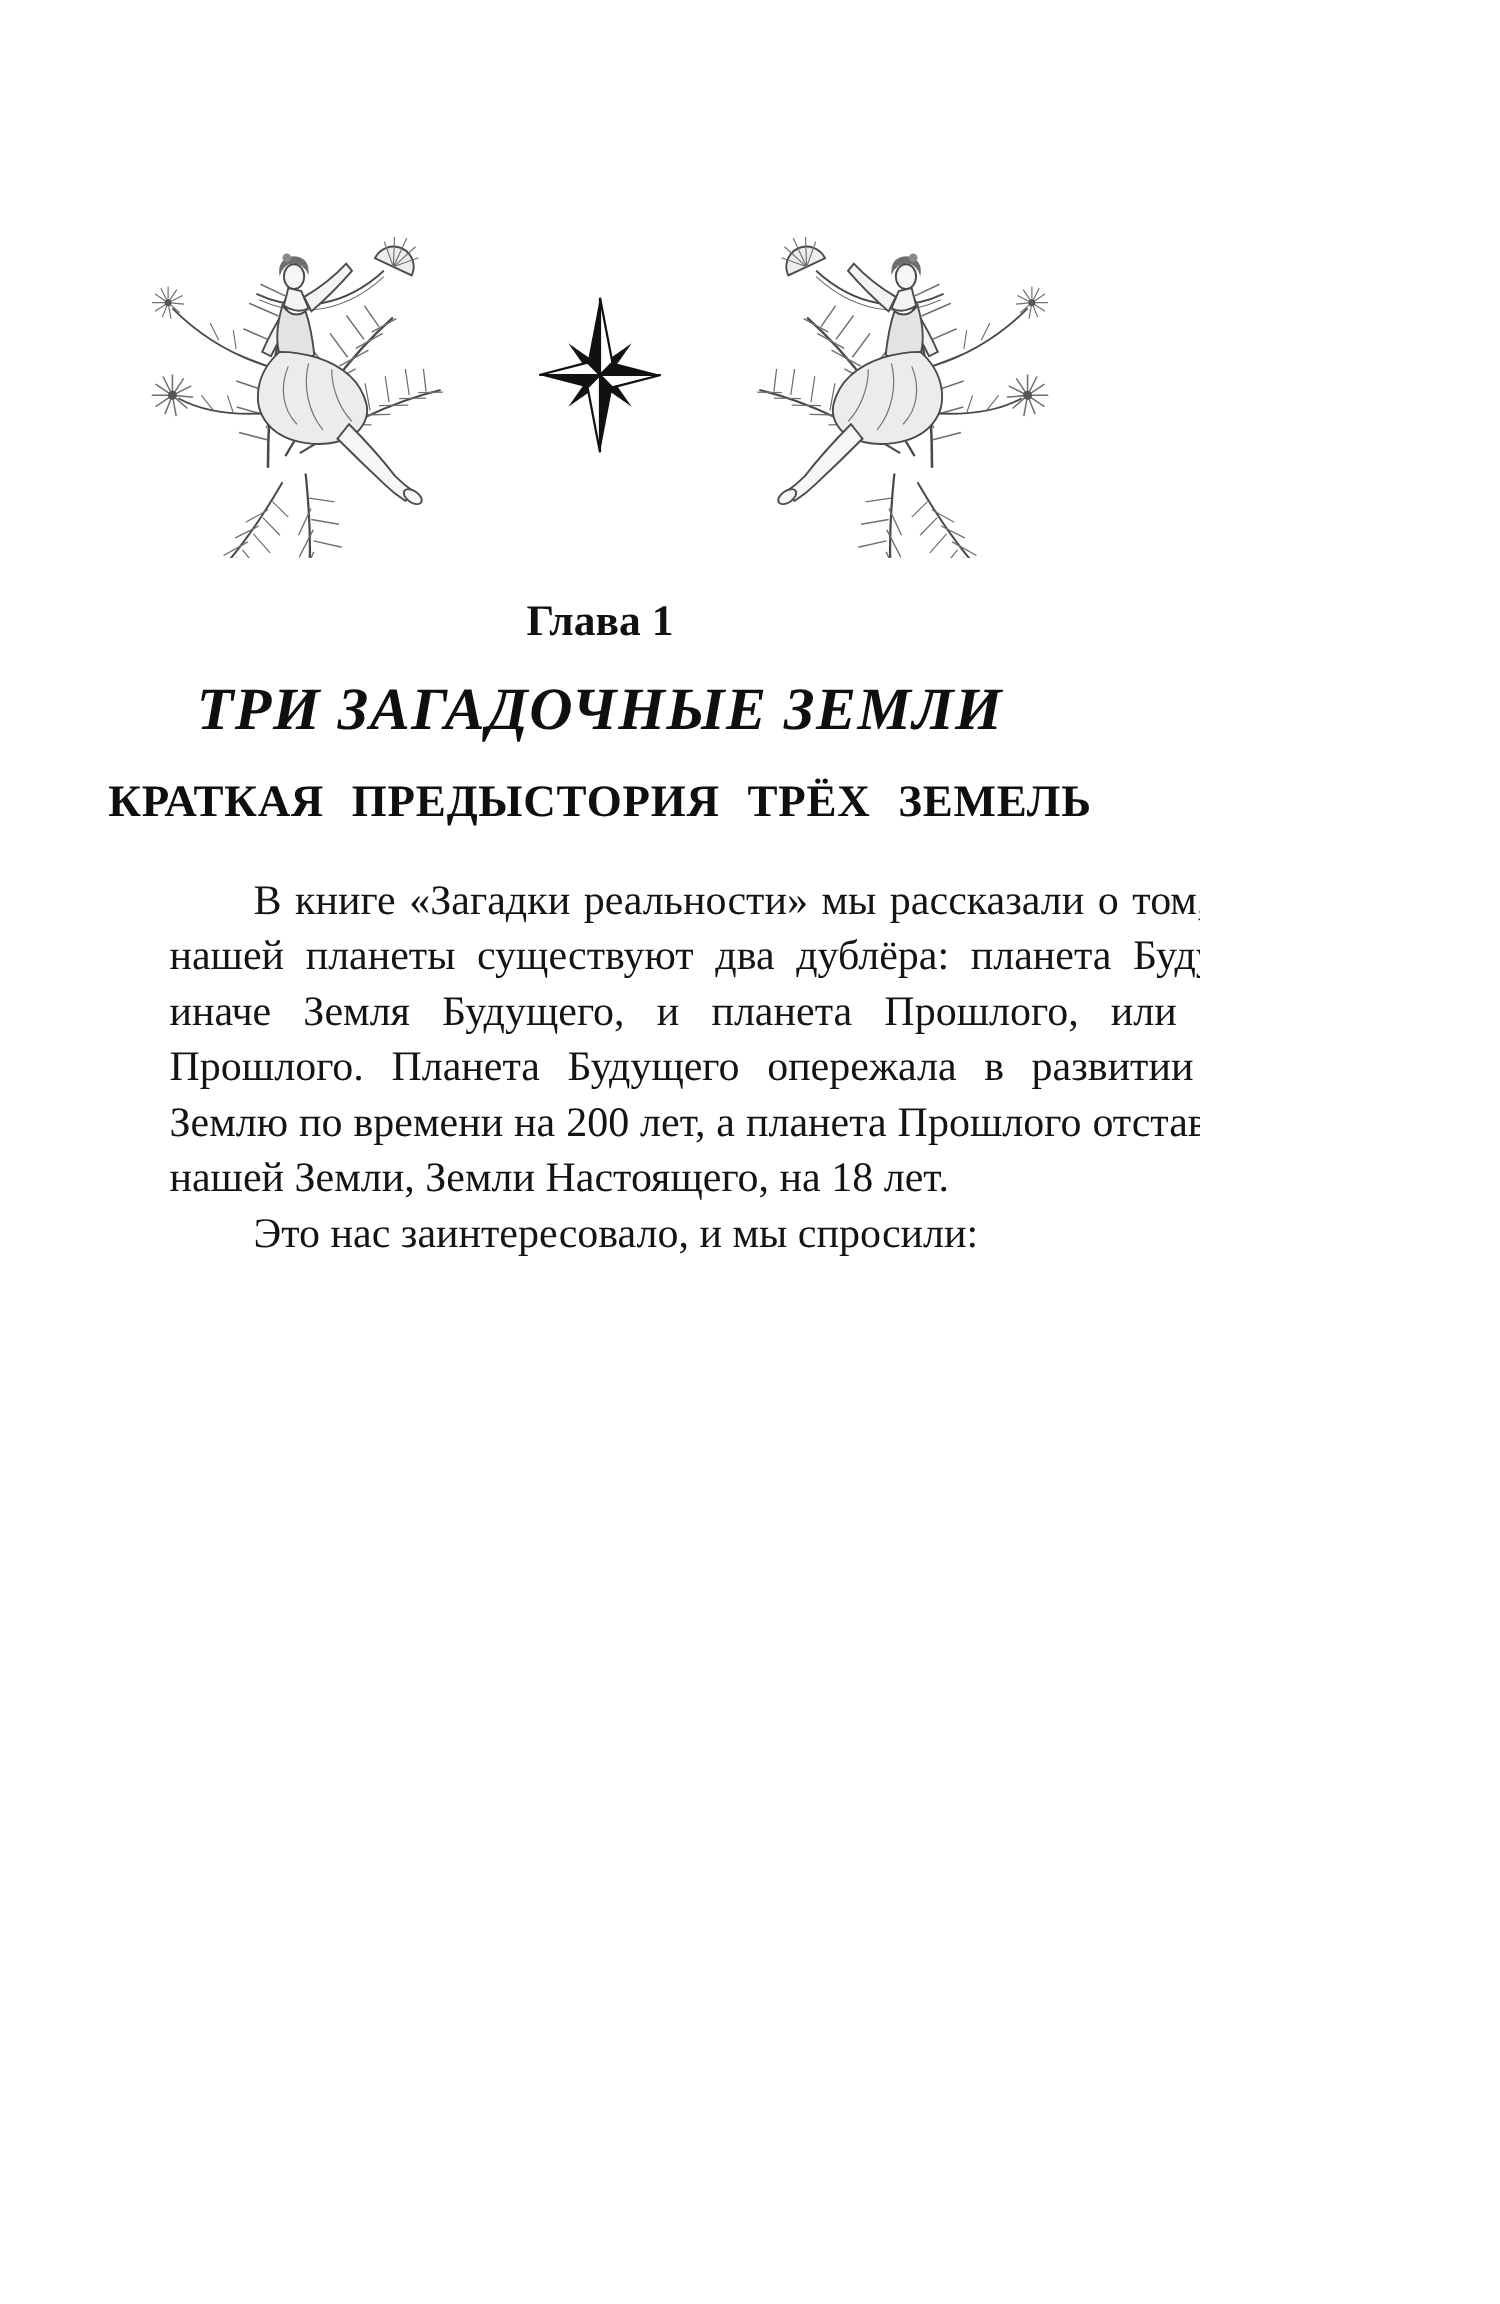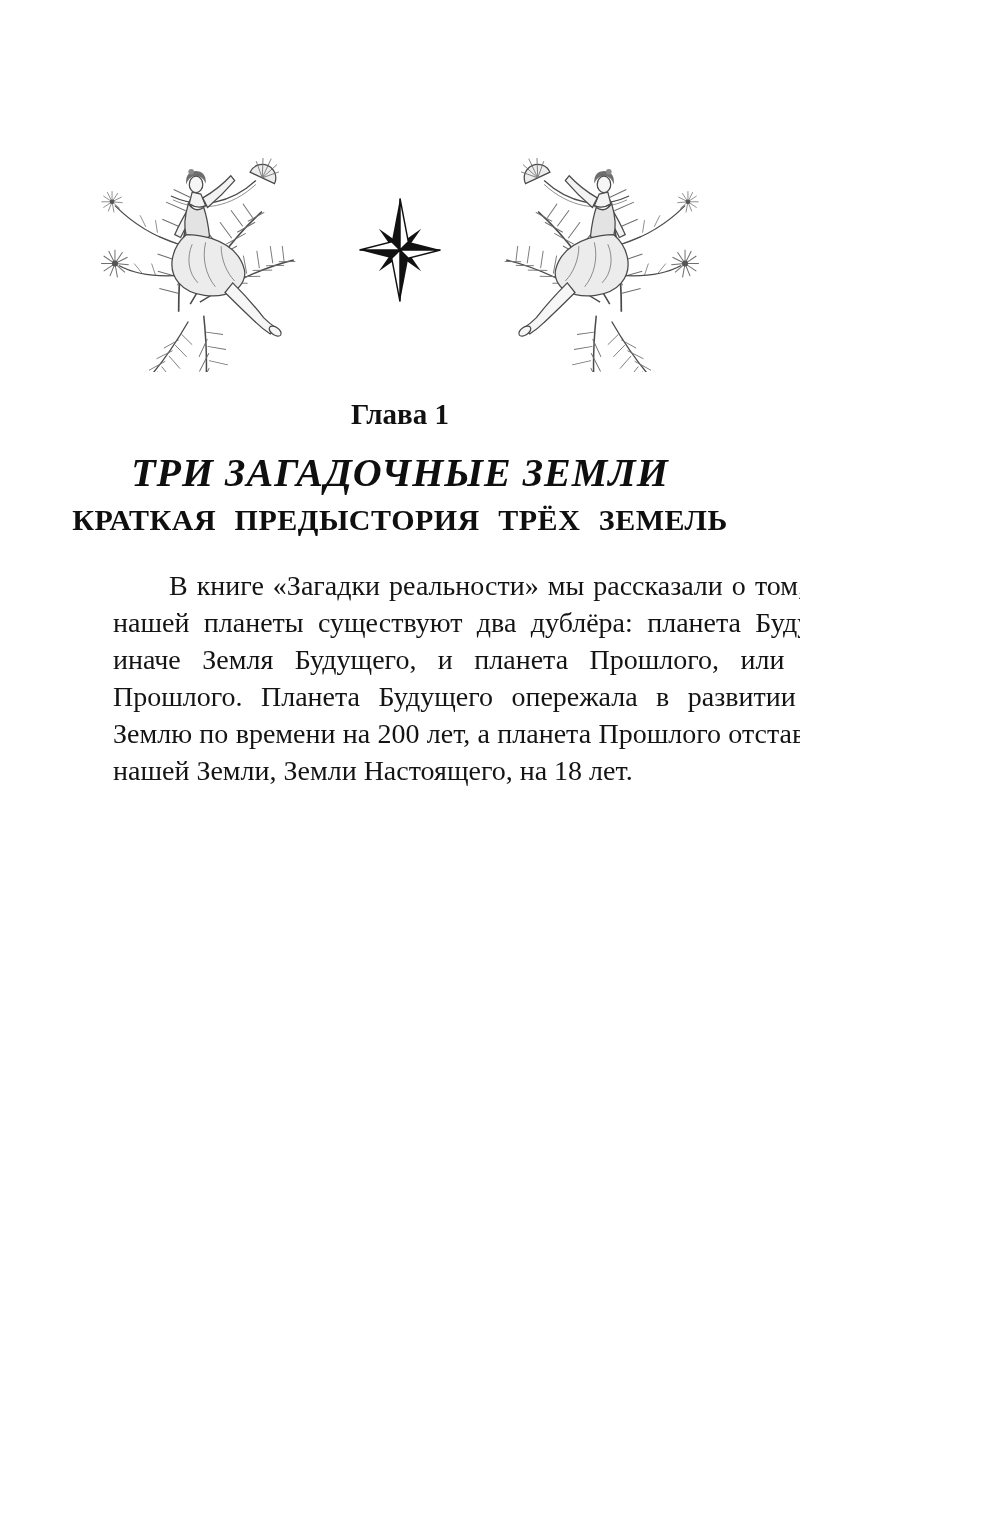--- a/index.html
+++ b/index.html
@@ -33,21 +33,21 @@
     color:#111;
   }
   .title{
     margin-top:18px;
     text-align:center;
     font-size:40px;font-weight:bold;font-style:italic;
     letter-spacing:1px;
     color:#0f0f0f;
   }
   .subtitle{
-    margin-top:7px;
+    margin-top:22px;
     text-align:center;
     font-size:30px;font-weight:bold;
     word-spacing:0.35em;
     letter-spacing:0.5px;
     color:#0f0f0f;
   }
   
   .body-text{
     margin:30px 0 0 113px;
     width:764px;
@@ -142,17 +142,18 @@
   </div>
 
   <div class="chapter">Глава 1</div>
 
   <div class="title">ТРИ ЗАГАДОЧНЫЕ ЗЕМЛИ</div>
 
   <div class="subtitle">КРАТКАЯ ПРЕДЫСТОРИЯ ТРЁХ ЗЕМЕЛЬ</div>
 
   <div class="body-text">
     <p>В книге «Загадки реальности» мы рассказали о том, что у нашей планеты существуют два дублёра: планета Будущего, иначе Земля Будущего, и планета Прошлого, или Земля Прошлого. Планета Будущего опережала в развитии нашу Землю по времени на 200 лет, а планета Прошлого отставала от нашей Земли, Земли Настоящего, на 18 лет.</p>
+    <p>Это нас заинтересовало, и мы спросили:</p>
   </div>
 
   <div class="page-number">7</div>
 
 </div>
 
 </body></html>

